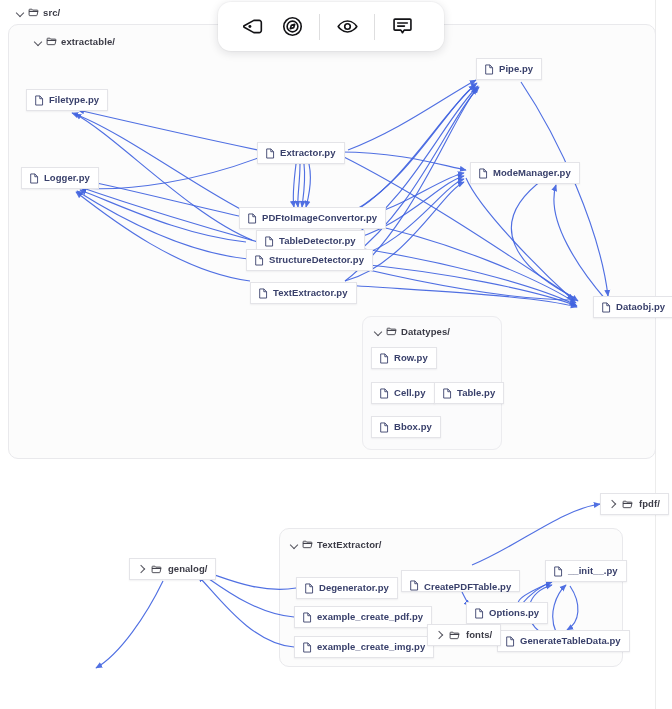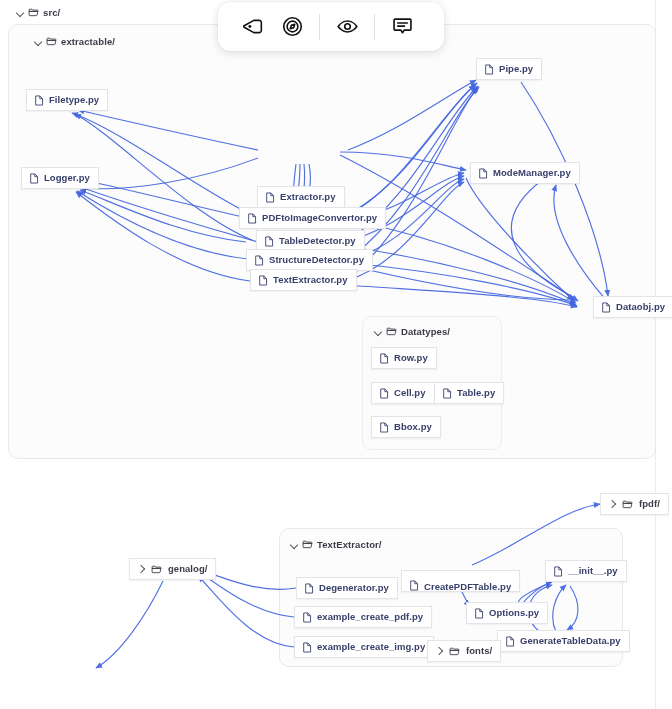--- a/index.html
+++ b/index.html
@@ -240,21 +240,21 @@
   </div>
 
   <div class="node" style="left:21px; top:167px;">
     <svg class="file-ico" viewBox="0 0 14 16">
       <path d="M2.2 1.4h6l4 3.9v9.3H2.2z" fill="none" stroke="#39406b" stroke-width="1.3" stroke-linejoin="round"></path>
       <path d="M8.2 1.4v4h4" fill="none" stroke="#39406b" stroke-width="1.3" stroke-linejoin="round"></path>
     </svg>
     <span class="lbl">Logger.py</span>
   </div>
 
-  <div class="node" style="left:257px; top:142px;margin-top:44px;">
+  <div class="node" style="left:257px; top:142px;">
     <svg class="file-ico" viewBox="0 0 14 16">
       <path d="M2.2 1.4h6l4 3.9v9.3H2.2z" fill="none" stroke="#39406b" stroke-width="1.3" stroke-linejoin="round"></path>
       <path d="M8.2 1.4v4h4" fill="none" stroke="#39406b" stroke-width="1.3" stroke-linejoin="round"></path>
     </svg>
     <span class="lbl">Extractor.py</span>
   </div>
 
   <div class="node" style="left:239px; top:207px;">
     <svg class="file-ico" viewBox="0 0 14 16">
       <path d="M2.2 1.4h6l4 3.9v9.3H2.2z" fill="none" stroke="#39406b" stroke-width="1.3" stroke-linejoin="round"></path>
@@ -272,21 +272,21 @@
   </div>
 
   <div class="node" style="left:246px; top:249px;">
     <svg class="file-ico" viewBox="0 0 14 16">
       <path d="M2.2 1.4h6l4 3.9v9.3H2.2z" fill="none" stroke="#39406b" stroke-width="1.3" stroke-linejoin="round"></path>
       <path d="M8.2 1.4v4h4" fill="none" stroke="#39406b" stroke-width="1.3" stroke-linejoin="round"></path>
     </svg>
     <span class="lbl">StructureDetector.py</span>
   </div>
 
-  <div class="node" style="left:250px; top:269px;">
+  <div class="node" style="left:250px; top:282px;">
     <svg class="file-ico" viewBox="0 0 14 16">
       <path d="M2.2 1.4h6l4 3.9v9.3H2.2z" fill="none" stroke="#39406b" stroke-width="1.3" stroke-linejoin="round"></path>
       <path d="M8.2 1.4v4h4" fill="none" stroke="#39406b" stroke-width="1.3" stroke-linejoin="round"></path>
     </svg>
     <span class="lbl">TextExtractor.py</span>
   </div>
 
   <div class="node" style="left:476px; top:58px;">
     <svg class="file-ico" viewBox="0 0 14 16">
       <path d="M2.2 1.4h6l4 3.9v9.3H2.2z" fill="none" stroke="#39406b" stroke-width="1.3" stroke-linejoin="round"></path>
@@ -411,21 +411,21 @@
   </div>
 
   <div class="node" style="left:545px; top:560px;">
     <svg class="file-ico" viewBox="0 0 14 16">
       <path d="M2.2 1.4h6l4 3.9v9.3H2.2z" fill="none" stroke="#39406b" stroke-width="1.3" stroke-linejoin="round"></path>
       <path d="M8.2 1.4v4h4" fill="none" stroke="#39406b" stroke-width="1.3" stroke-linejoin="round"></path>
     </svg>
     <span class="lbl">__init__.py</span>
   </div>
 
-  <div class="node folder" style="left:427px; top:640px;text-align:center;">
+  <div class="node folder" style="left:427px; top:624px;text-align:center;">
     <span class="chev right"></span>
     <svg class="folder-ico" viewBox="0 0 16 16">
       <path d="M1.6 4.2a1 1 0 0 1 1-1h3.1l1.2 1.3h6.5a1 1 0 0 1 1 1v1H1.6z" fill="none" stroke="#3b3b46" stroke-width="1.3" stroke-linejoin="round"></path>
       <path d="M1.6 6.3h12.8l-1.2 5.5a1 1 0 0 1-1 .8H2.6a1 1 0 0 1-1-1z" fill="none" stroke="#3b3b46" stroke-width="1.3" stroke-linejoin="round"></path>
     </svg>
     <span class="lbl">fonts/</span>
   </div>
 
   <div id="toolbar">
     <div class="tb-btn" title="Tag">

